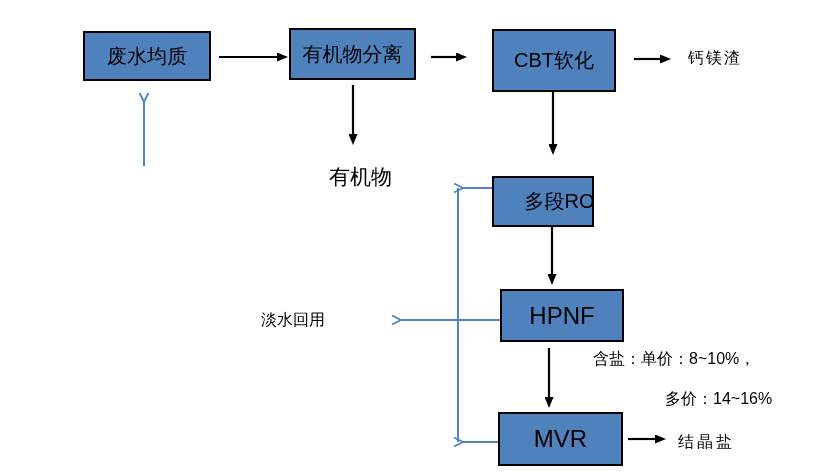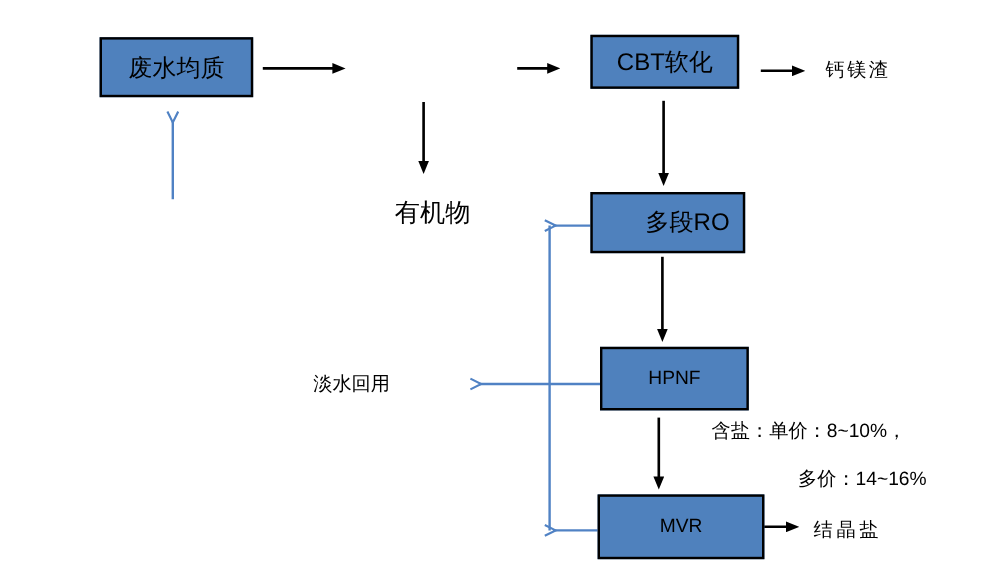--- a/index.html
+++ b/index.html
@@ -31,21 +31,21 @@
     box-sizing: border-box;
     background: var(--box-fill);
     border: 2.5px solid var(--box-border);
     display: flex;
     align-items: center;
     justify-content: center;
     font-size: 20px;
     color: var(--text);
     white-space: nowrap;
   }
-  .box.latin { font-size: 16px; }
+  .box.latin { font-size: 24px; }
   .lbl {
     position: absolute;
     font-size: 16px;
     color: var(--text);
     white-space: nowrap;
   }
   .lbl.centered { text-align: center; }
 </style>
 </head>
 <body>
@@ -75,34 +75,37 @@
     <line class="a-blue" x1="437" y1="188" x2="437" y2="442"></line>
     <line class="a-blue" x1="471" y1="188" x2="440" y2="188" marker-end="url(#mBlue)"></line>
     <line class="a-blue" x1="479" y1="320" x2="378" y2="320" marker-end="url(#mBlue)"></line>
     <line class="a-blue" x1="477" y1="442" x2="440" y2="442" marker-end="url(#mBlue)"></line>
   </svg>
 
   <div class="box" style="left:62px; top:31px; width:128px; height:50px;">
     <span>废水均质</span>
   </div>
 
+  <div class="box" style="left:268px; top:28px; width:127px; height:52px;">
+    <span>有机物分离</span>
+  </div>
 
-  <div class="box" style="left:471px; top:29px; width:124px; height:45px;align-items:center;">
+  <div class="box" style="left:471px; top:29px; width:124px; height:63px;align-items:center;">
     <span>CBT软化</span>
   </div>
 
-  <div class="box" style="left:471px; top:160px; width:129px; height:51px;padding-left:33px;">
+  <div class="box" style="left:471px; top:176px; width:102px; height:51px;padding-left:33px;">
     <span>多段RO</span>
   </div>
 
   <div class="box latin" style="left:479px; top:289px; width:124px; height:53px;">
     <span>HPNF</span>
   </div>
 
-  <div class="box latin" style="left:477px; top:412px; width:139px; height:54px;">
+  <div class="box latin" style="left:477px; top:412px; width:125px; height:54px;">
     <span>MVR</span>
   </div>
 
 
   <div class="lbl" style="left:308px; top:163px; font-size:21px;">有机物</div>
 
   <div class="lbl" style="left:667px; top:48px; letter-spacing:2px;">钙镁渣</div>
 
   <div class="lbl" style="left:240px; top:310px;">淡水回用</div>
 

